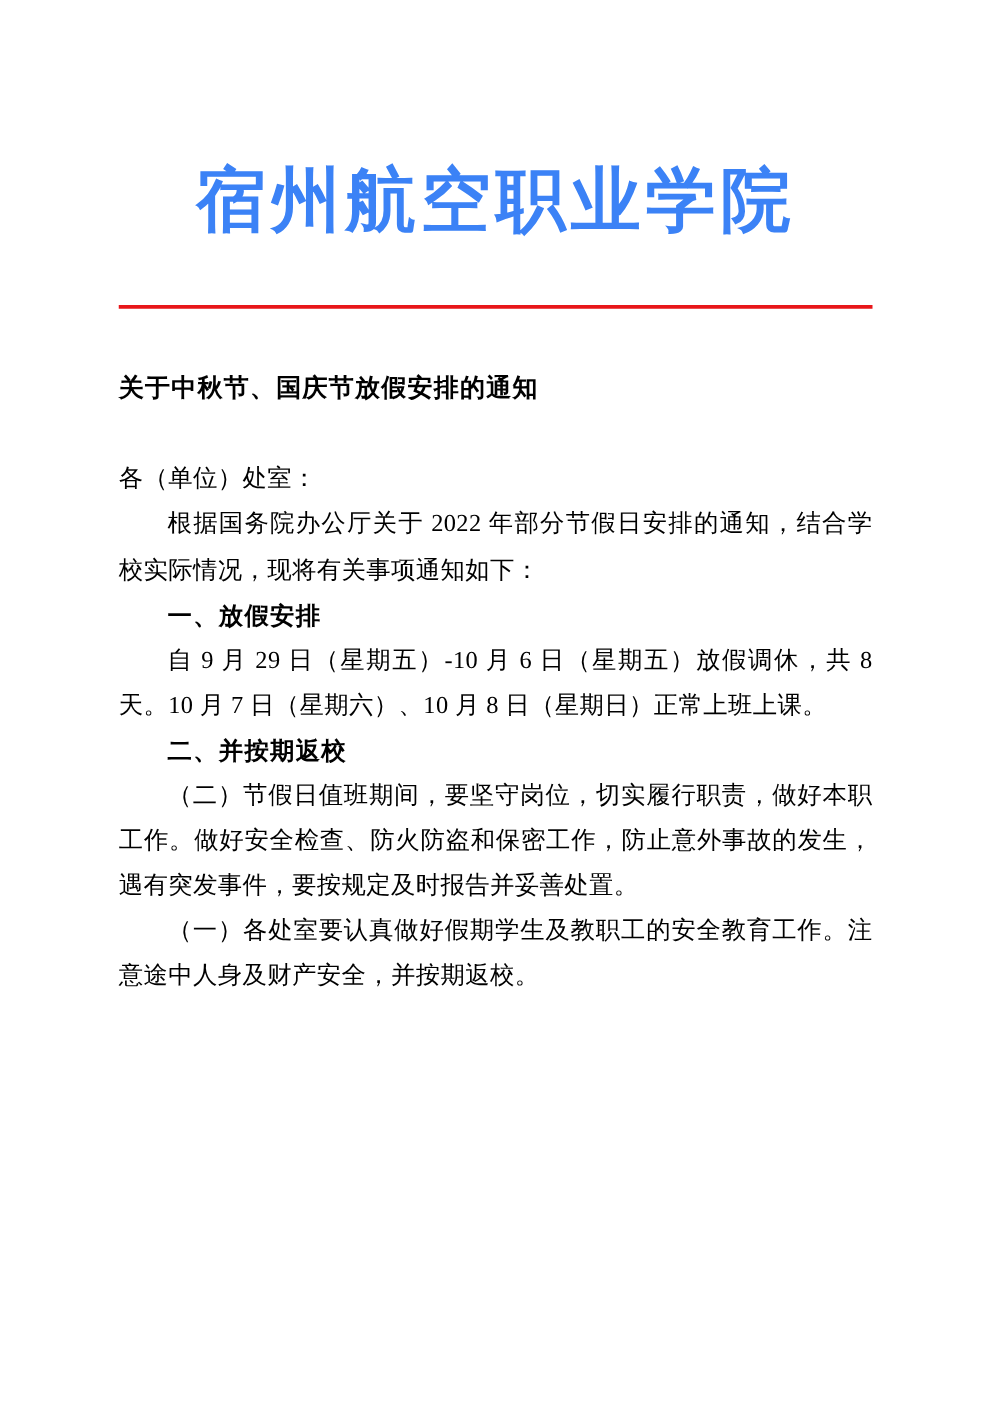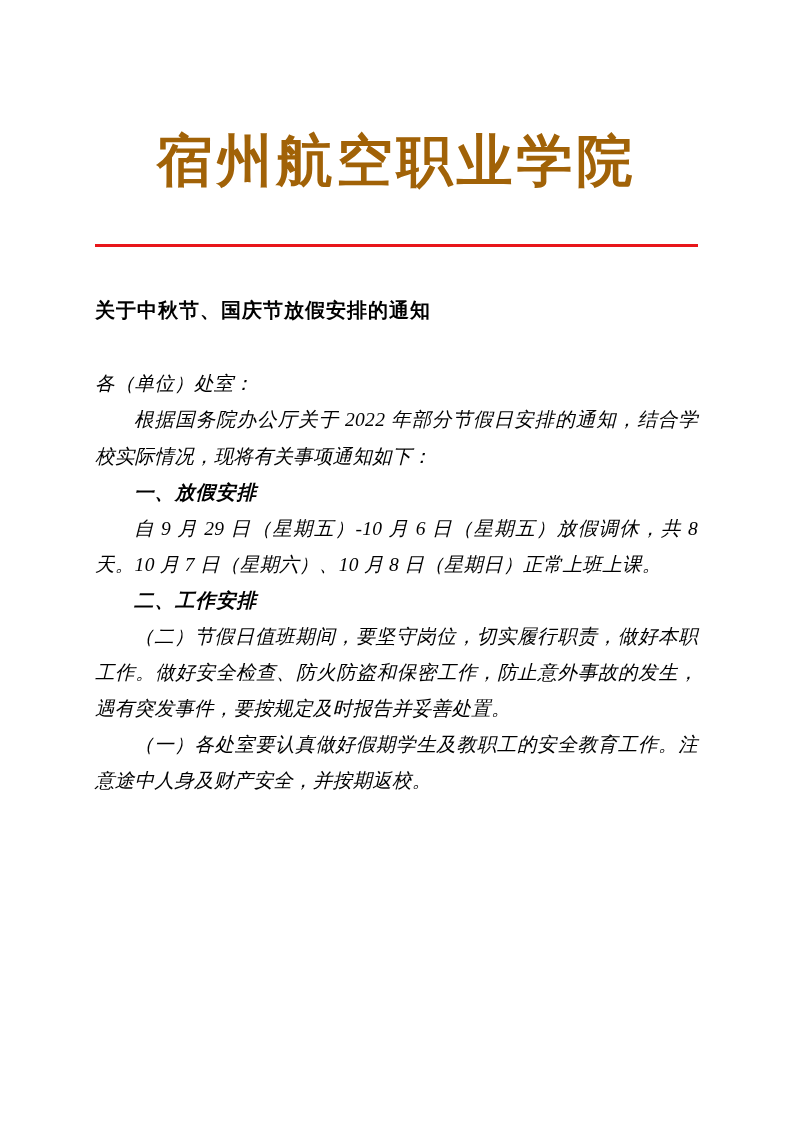--- a/index.html
+++ b/index.html
@@ -19,21 +19,21 @@
     width: 793px;
     height: 1122px;
     box-sizing: border-box;
     padding: 0 95px;
   }
   .letterhead {
     margin-top: 128px;
     text-align: center;
   }
   .letterhead-title {
-    color: #a16207;
+    color: #3b82f6;
     font-family: "DejaVu Serif", "Liberation Serif", serif;
     font-weight: bold;
     font-size: 56px;
     letter-spacing: 4px;
     line-height: 1.15;
     white-space: nowrap;
   }
   .letterhead-rule {
     margin-top: 52px;
     height: 3px;
@@ -47,21 +47,20 @@
     font-weight: bold;
     letter-spacing: 1px;
     font-family: "DejaVu Serif", "Liberation Serif", serif;
   }
   .body-text {
     margin-top: 42px;
     font-size: 19.5px;
     line-height: 1.85;
     text-align: justify;
     letter-spacing: 0.3px;
-    font-style: italic;
   }
   p.para {
     margin: 0;
     text-indent: 0;
   }
   p.indent {
     margin: 0;
     text-indent: 2em;
   }
   p.section-heading {
@@ -86,20 +85,20 @@
 
   <div class="body-text">
 
     <p class="para">各（单位）处室：</p>
 
     <p class="indent">根据国务院办公厅关于 2022 年部分节假日安排的通知，结合学校实际情况，现将有关事项通知如下：</p>
 
     <p class="section-heading">一、放假安排</p>
     <p class="indent">自 9 月 29 日（星期五）-10 月 6 日（星期五）放假调休，共 8 天。10 月 7 日（星期六）、10 月 8 日（星期日）正常上班上课。</p>
 
-    <p class="section-heading">二、工作安排</p>
+    <p class="section-heading">二、并按期返校</p>
     <p class="indent">（二）节假日值班期间，要坚守岗位，切实履行职责，做好本职工作。做好安全检查、防火防盗和保密工作，防止意外事故的发生，遇有突发事件，要按规定及时报告并妥善处置。</p>
     <p class="indent">（一）各处室要认真做好假期学生及教职工的安全教育工作。注意途中人身及财产安全，并按期返校。</p>
 
 
   </div>
 
 </div>
 
 </body></html>

